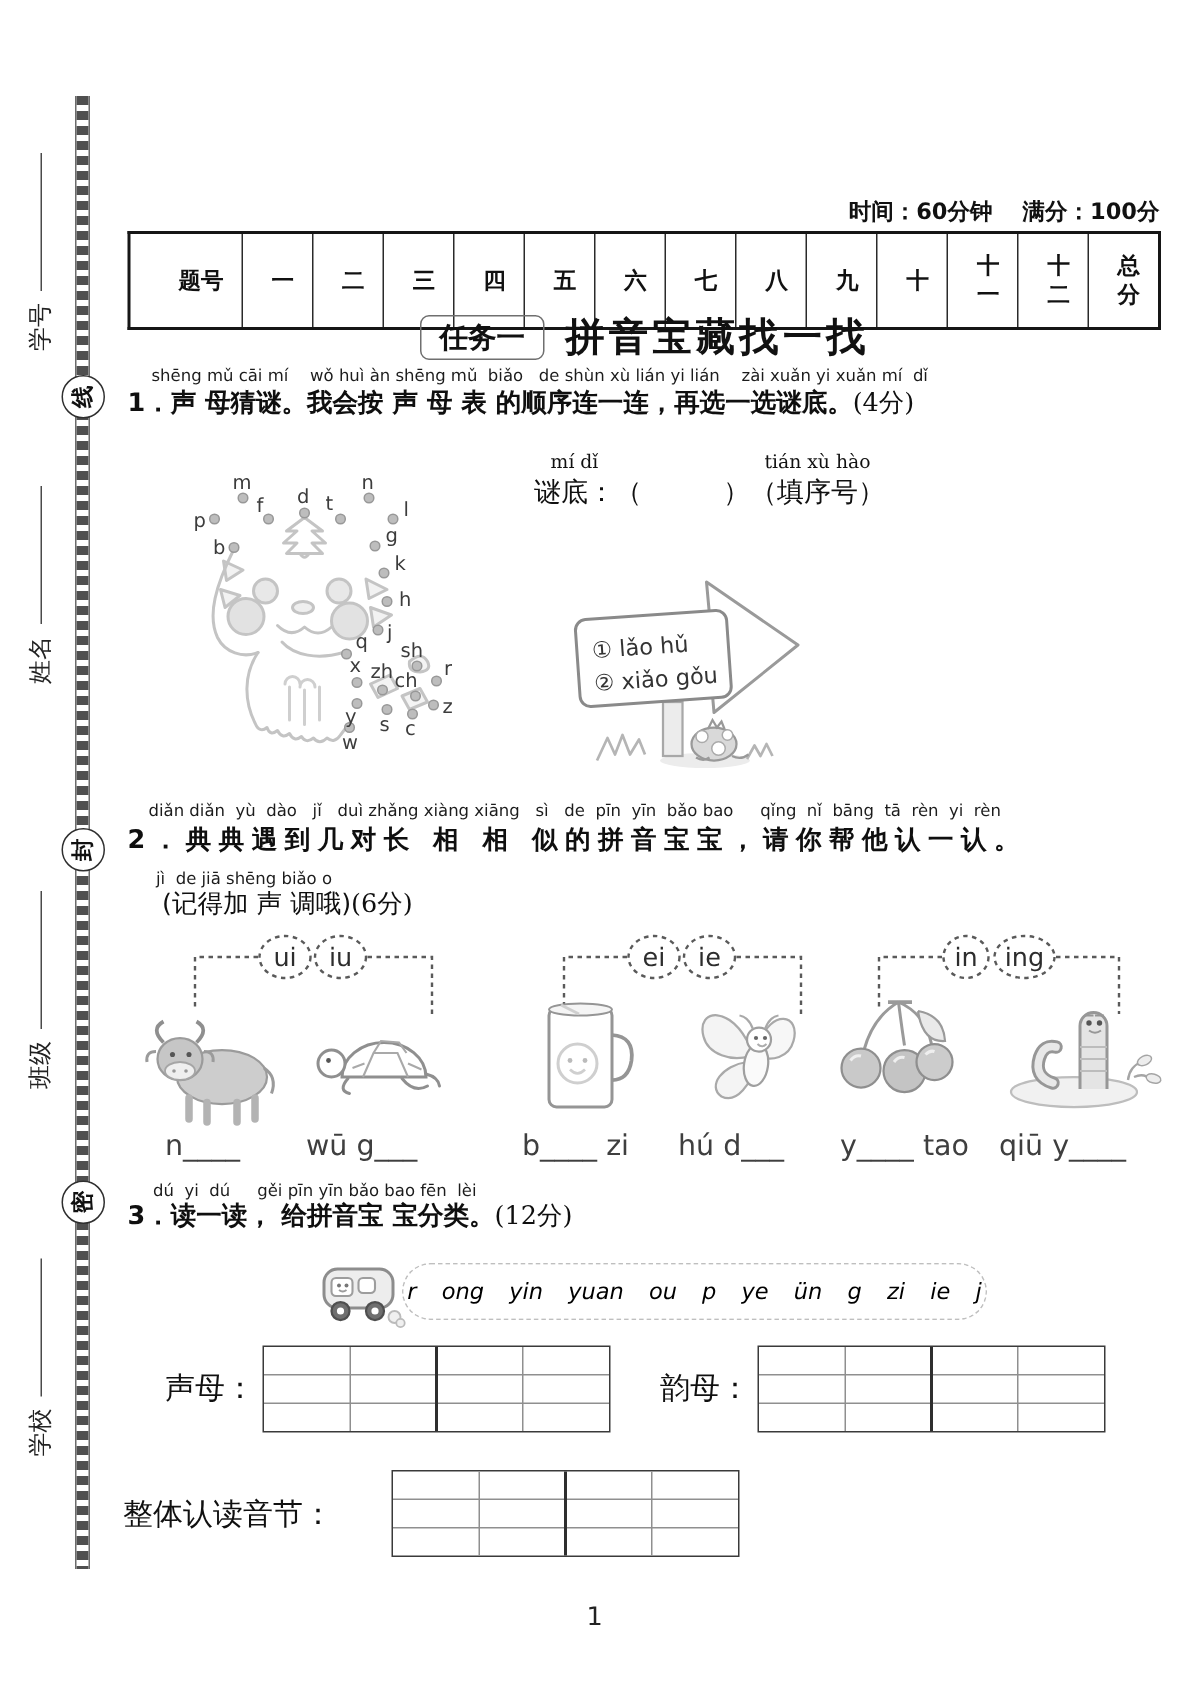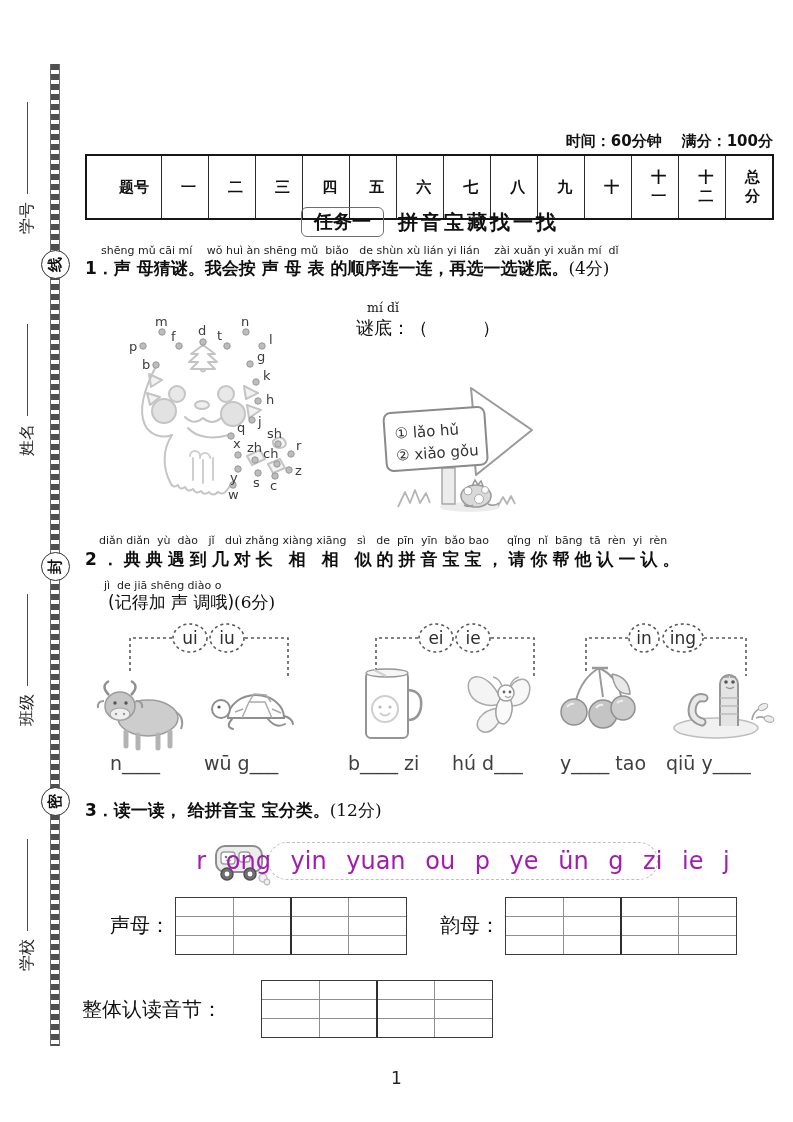--- a/index.html
+++ b/index.html
@@ -21,34 +21,34 @@
     color:#0d0d0d;text-shadow:0.6px 0 0 currentColor;letter-spacing:1px;}
   .info-line{position:absolute;top:132px;left:85px;width:688px;display:flex;justify-content:flex-end;gap:20px;
     font-size:15px;font-weight:700;}
   table.score{position:absolute;top:154px;left:85px;width:689px;border-collapse:collapse;table-layout:fixed;
     border:2px solid #161616;}
   table.score td,table.score th{border:1.2px solid #2a2a2a;height:22px;text-align:right;font-size:15px;
     font-weight:700;padding:12px;}
   
   .task{position:absolute;top:207px;left:85px;width:690px;display:flex;justify-content:center;align-items:center;gap:14px;}
   .task .badge{border:1.6px solid #6f6f6f;border-radius:6px;padding:1px 12px;font-size:19px;font-weight:800;}
-  .task .tname{font-size:20px;font-weight:800;letter-spacing:3px;}
+  .task .tname{font-size:26px;font-weight:800;letter-spacing:3px;}
   
   .pinyin{position:absolute;font-size:11px;color:#1c1c1c;}
   .qtext{position:absolute;font-size:17px;font-weight:600;color:#0f0f0f;}
   .score-note{font-weight:400;font-family:"DejaVu Serif",serif;}
   .kai{font-family:"DejaVu Serif",serif;}
   .answer-row{position:absolute;left:356px;top:300px;display:flex;align-items:center;font-size:19px;}
   .rb-block{display:flex;flex-direction:column;align-items:center;}
   .rb-block .rt{font-size:12.5px;margin-bottom:1px;}
   .rb-block .rbtm{font-size:18px;}
   .q2text{letter-spacing:5px;}
   .syllable-box{position:absolute;left:268px;top:842px;width:388px;height:36px;border:1.7px dashed #bfbfbf;
-    border-radius:20px;display:flex;align-items:center;justify-content:center;font-size:24px;color:#a21caf;
-    word-spacing:12px;white-space:pre;}
+    border-radius:20px;display:flex;align-items:center;justify-content:center;font-size:15px;color:#000000;
+    word-spacing:12px;white-space:pre;font-style:italic;}
   .cat-label{position:absolute;font-size:20px;color:#101010;}
   .pin-grid{position:absolute;width:230px;height:56px;border:1.8px solid #3a3a3a;background:#fff;}
   .gl{position:absolute;}
   .gl.h{left:0;right:0;height:0;border-top:1px solid #8f8f8f;}
   .gl.v{top:0;bottom:0;width:0;border-left:1px solid #8f8f8f;}
   .gl.v.mid{border-left:2px solid #2e2e2e;}
   .page-num{position:absolute;top:1068px;left:0;width:793px;text-align:center;font-size:17px;color:#222;}
   svg text{font-family:"DejaVu Sans",sans-serif;}
 </style>
 </head>
@@ -192,20 +192,24 @@
 
   <div class="answer-row kai">
     <div class="rb-block">
       <span class="rt">mí  dǐ</span>
       <span class="rbtm">谜底：</span>
     </div>
     <div class="rb-block">
       <span class="rt">&nbsp;</span>
       <span class="rbtm">（　　　）</span>
     </div>
+    <div class="rb-block">
+      <span class="rt">tián xù hào</span>
+      <span class="rbtm">（填序号）</span>
+    </div>
   </div>
 
   <svg style="position:absolute;left:380px;top:358px;" width="175" height="155" viewBox="0 0 175 155">
     <ellipse cx="90" cy="149" rx="30" ry="5" fill="#ececec"></ellipse>
     <path d="M14,62 L93,52 L91,30 L152,72 L96,117 L94,94 L16,102 Z" fill="#ffffff" stroke="#9a9a9a" stroke-width="2" stroke-linejoin="round"></path>
     <rect x="62" y="110" width="13" height="36" fill="#ececec" stroke="#a8a8a8" stroke-width="1.5"></rect>
     <g transform="rotate(-4 55 80)">
       <rect x="5" y="52" width="101" height="58" rx="7" fill="#ffffff" stroke="#8a8a8a" stroke-width="2"></rect>
       <text x="15" y="78" font-size="15" fill="#333">① lǎo hǔ</text>
       <text x="15" y="100" font-size="15" fill="#333">② xiǎo gǒu</text>
@@ -219,21 +223,21 @@
       <circle cx="88" cy="133" r="4" fill="#fff" stroke="#aaa"></circle>
       <circle cx="99" cy="141" r="4.5" fill="#fff" stroke="#aaa"></circle>
       <circle cx="105" cy="132" r="3.5" fill="#fff" stroke="#aaa"></circle>
       <path d="M92,128 l3,-6 3,5 3,-4 2,5" fill="none" stroke="#999" stroke-width="1.5"></path>
       <path d="M108,146 q6,3 11,-1 M84,147 q5,3 9,0" fill="none" stroke="#999" stroke-width="1.5"></path>
     </g>
   </svg>
 
   <div class="pinyin pre" style="top:533px;left:99px;">diǎn diǎn  yù  dào   jǐ   duì zhǎng xiàng xiāng   sì   de  pīn  yīn  bǎo bao　  qǐng  nǐ  bāng  tā  rèn  yi  rèn</div>
   <div class="qtext q2text" style="top:548px;left:85px;">2．典典遇到几对长 相 相 似的拼音宝宝，请你帮他认一认。</div>
-  <div class="pinyin pre" style="top:579px;left:104px;">jì  de jiā shēng diào o</div>
+  <div class="pinyin pre" style="top:579px;left:104px;">jì  de jiā shēng biǎo o</div>
   <div class="qtext" style="top:591px;left:108px;font-weight:500;">
     <span>(记得加 声  调哦)</span><span class="score-note">(6分)</span>
   </div>
 
   <svg style="position:absolute;left:92px;top:618px;" width="232" height="162" viewBox="0 0 232 162">
     <g stroke="#5a5a5a" stroke-width="1.6" stroke-dasharray="3,3" fill="none">
       <path d="M80,20 H38 V56"></path>
         <path d="M153,20 H196 V58"></path>
       <ellipse cx="98" cy="20" rx="17" ry="14"></ellipse>
         <ellipse cx="135" cy="20" rx="17" ry="14"></ellipse>
@@ -327,20 +331,21 @@
       <path d="M34,56 q-13,-4 -9,-17 q3,-9 11,-7" fill="none" stroke="#979797" stroke-width="9" stroke-linecap="round"></path>
       <path d="M34,56 q-13,-4 -9,-17 q3,-9 11,-7" fill="none" stroke="#e8e8e8" stroke-width="5" stroke-linecap="round"></path>
       <path d="M84,54 q1,-9 9,-12 M88,52 q7,-3 11,2" stroke="#a5a5a5" stroke-width="1.6" fill="none"></path>
       <ellipse cx="95" cy="41" rx="5" ry="3" fill="#ededed" stroke="#a5a5a5" transform="rotate(-25 95 41)"></ellipse>
       <ellipse cx="101" cy="53" rx="5" ry="3" fill="#ededed" stroke="#a5a5a5" transform="rotate(15 101 53)"></ellipse>
     </g>
     <text x="12" y="152" font-size="19" fill="#3f3f3f">y____ tao</text>
     <text x="118" y="152" font-size="19" fill="#3f3f3f">qiū y____</text>
   </svg>
 
+  <div class="pinyin pre" style="top:786px;left:102px;">dú  yi  dú　  gěi pīn yīn bǎo bao fēn  lèi</div>
   <div class="qtext" style="top:799px;left:85px;">
     <span>3．读一读， 给拼音宝 宝分类。</span><span class="score-note">(12分)</span>
   </div>
 
   <svg style="position:absolute;left:213px;top:836px;" width="58" height="52" viewBox="0 0 58 52">
     <rect x="3" y="10" width="46" height="26" rx="9" fill="#ededed" stroke="#8d8d8d" stroke-width="2"></rect>
     <rect x="8" y="16" width="14" height="12" rx="3" fill="#ffffff" stroke="#9d9d9d" stroke-width="1.4"></rect>
     <rect x="26" y="16" width="11" height="10" rx="3" fill="#ffffff" stroke="#9d9d9d" stroke-width="1.4"></rect>
     <circle cx="13" cy="21" r="1.3" fill="#777"></circle>
       <circle cx="18" cy="21" r="1.3" fill="#777"></circle>

